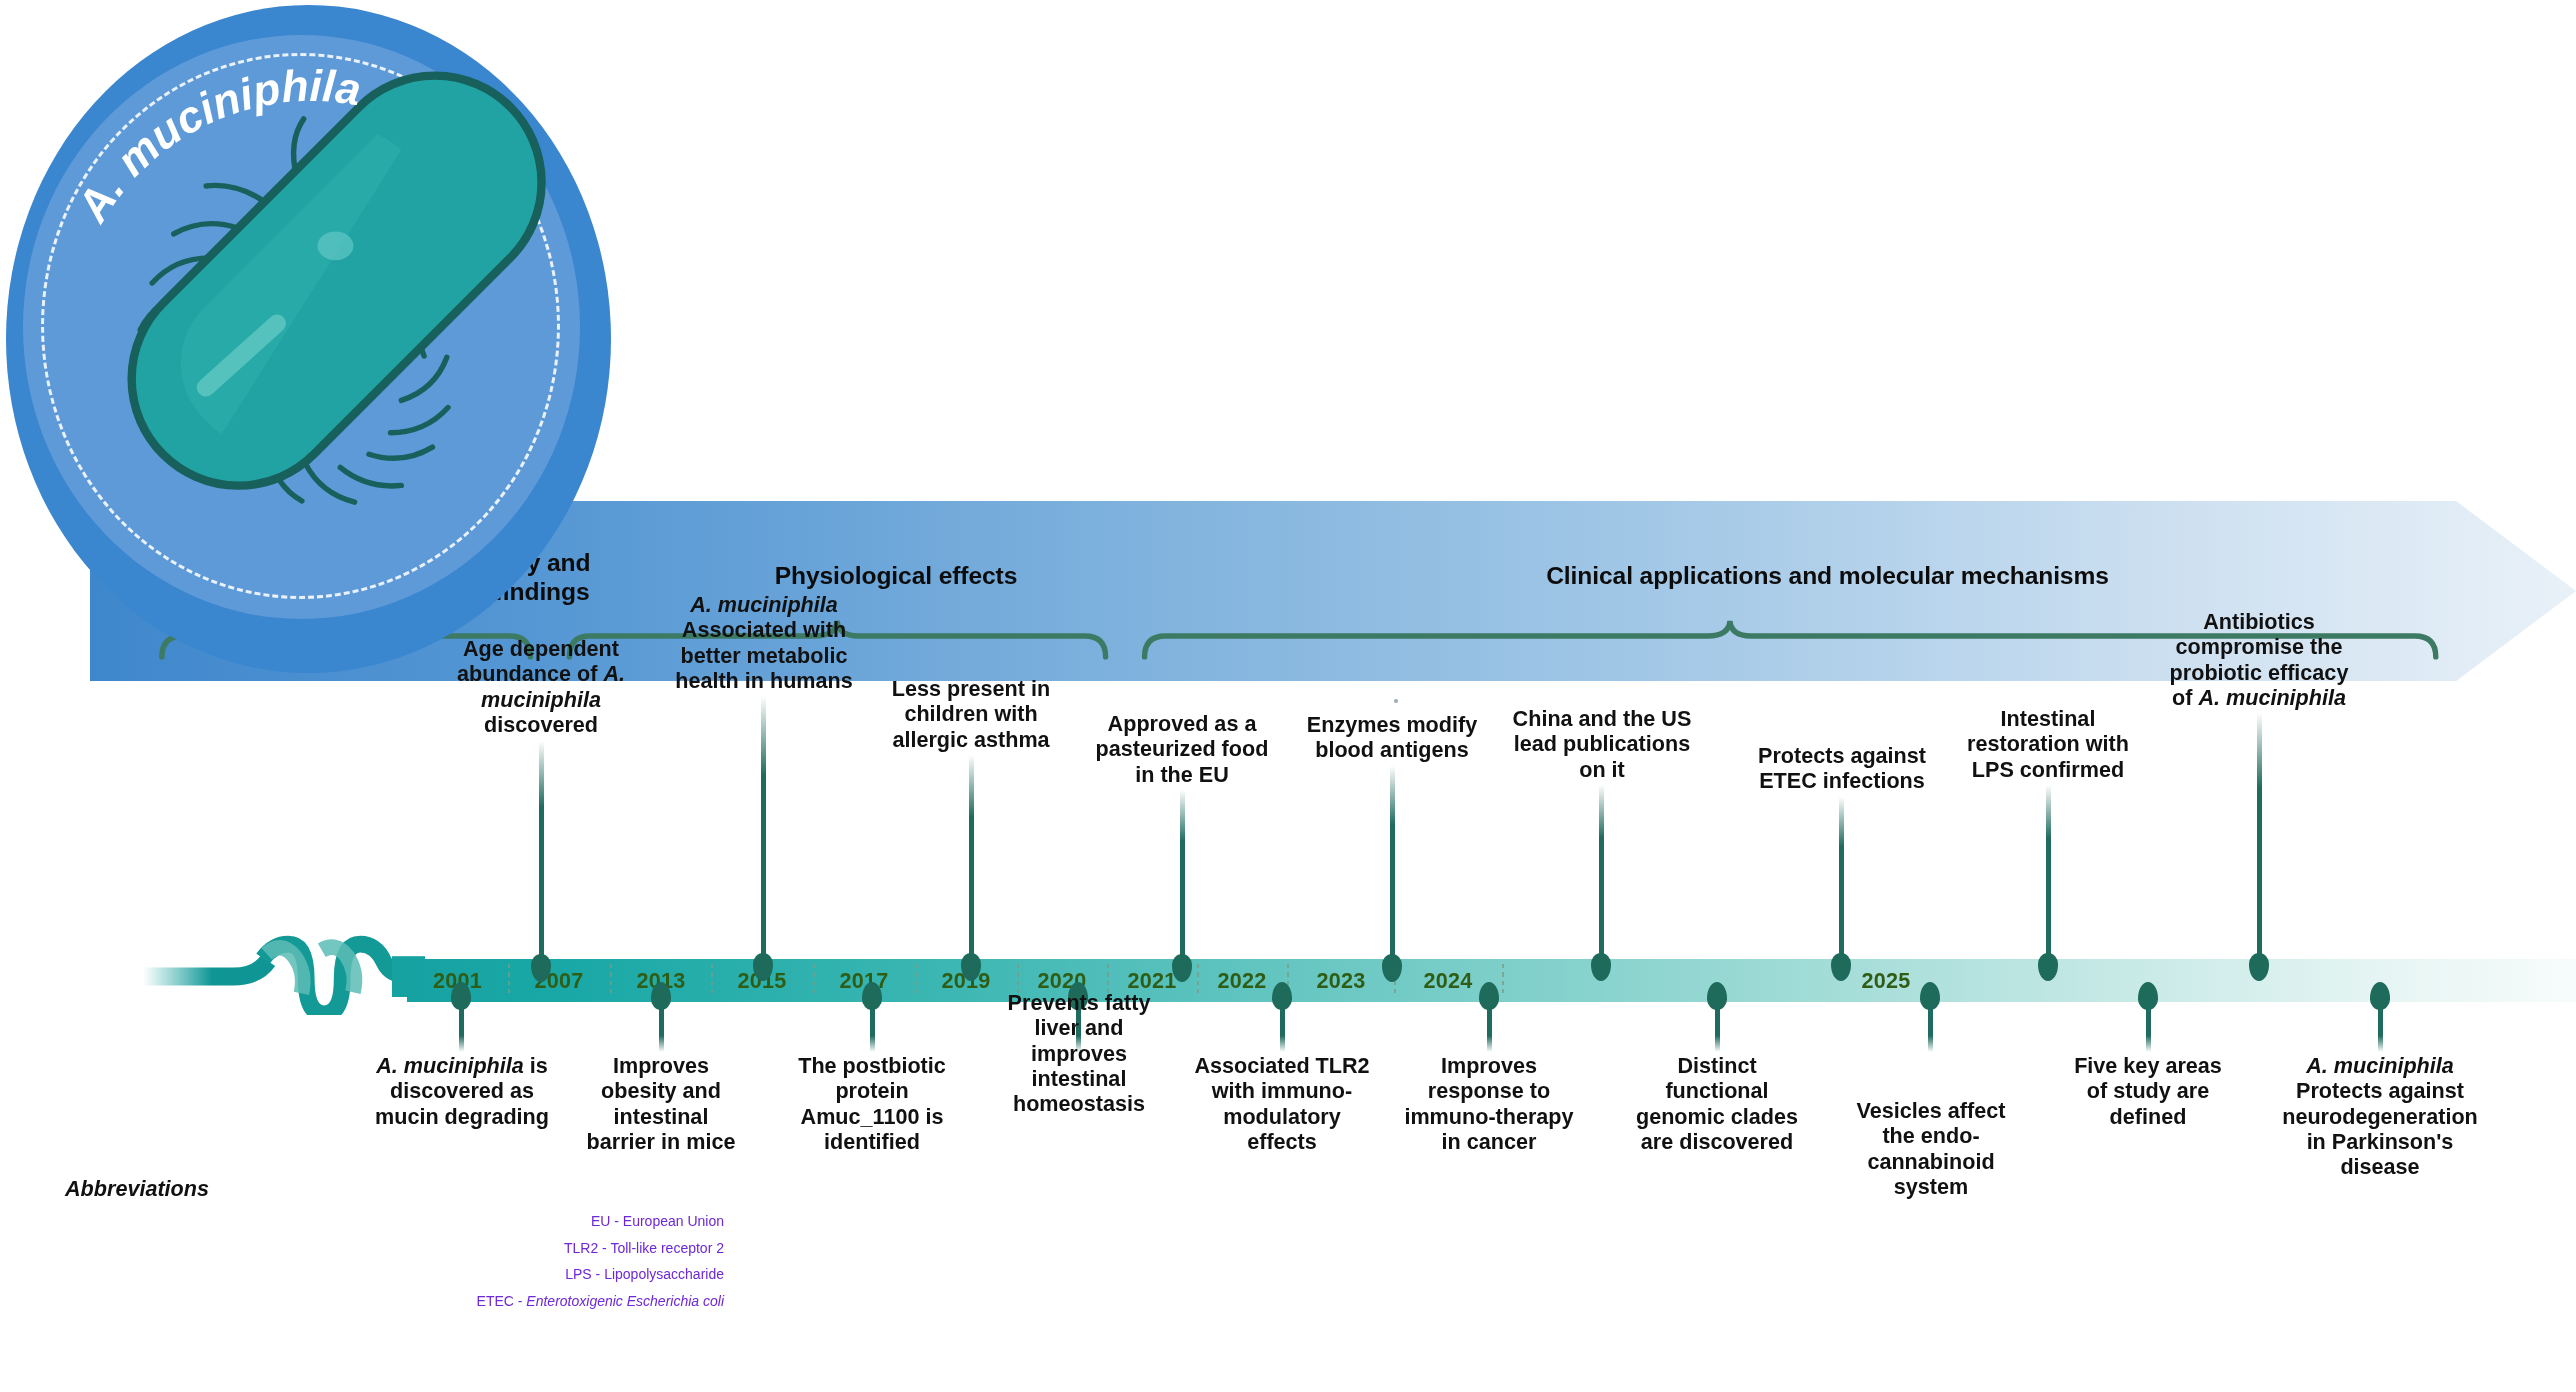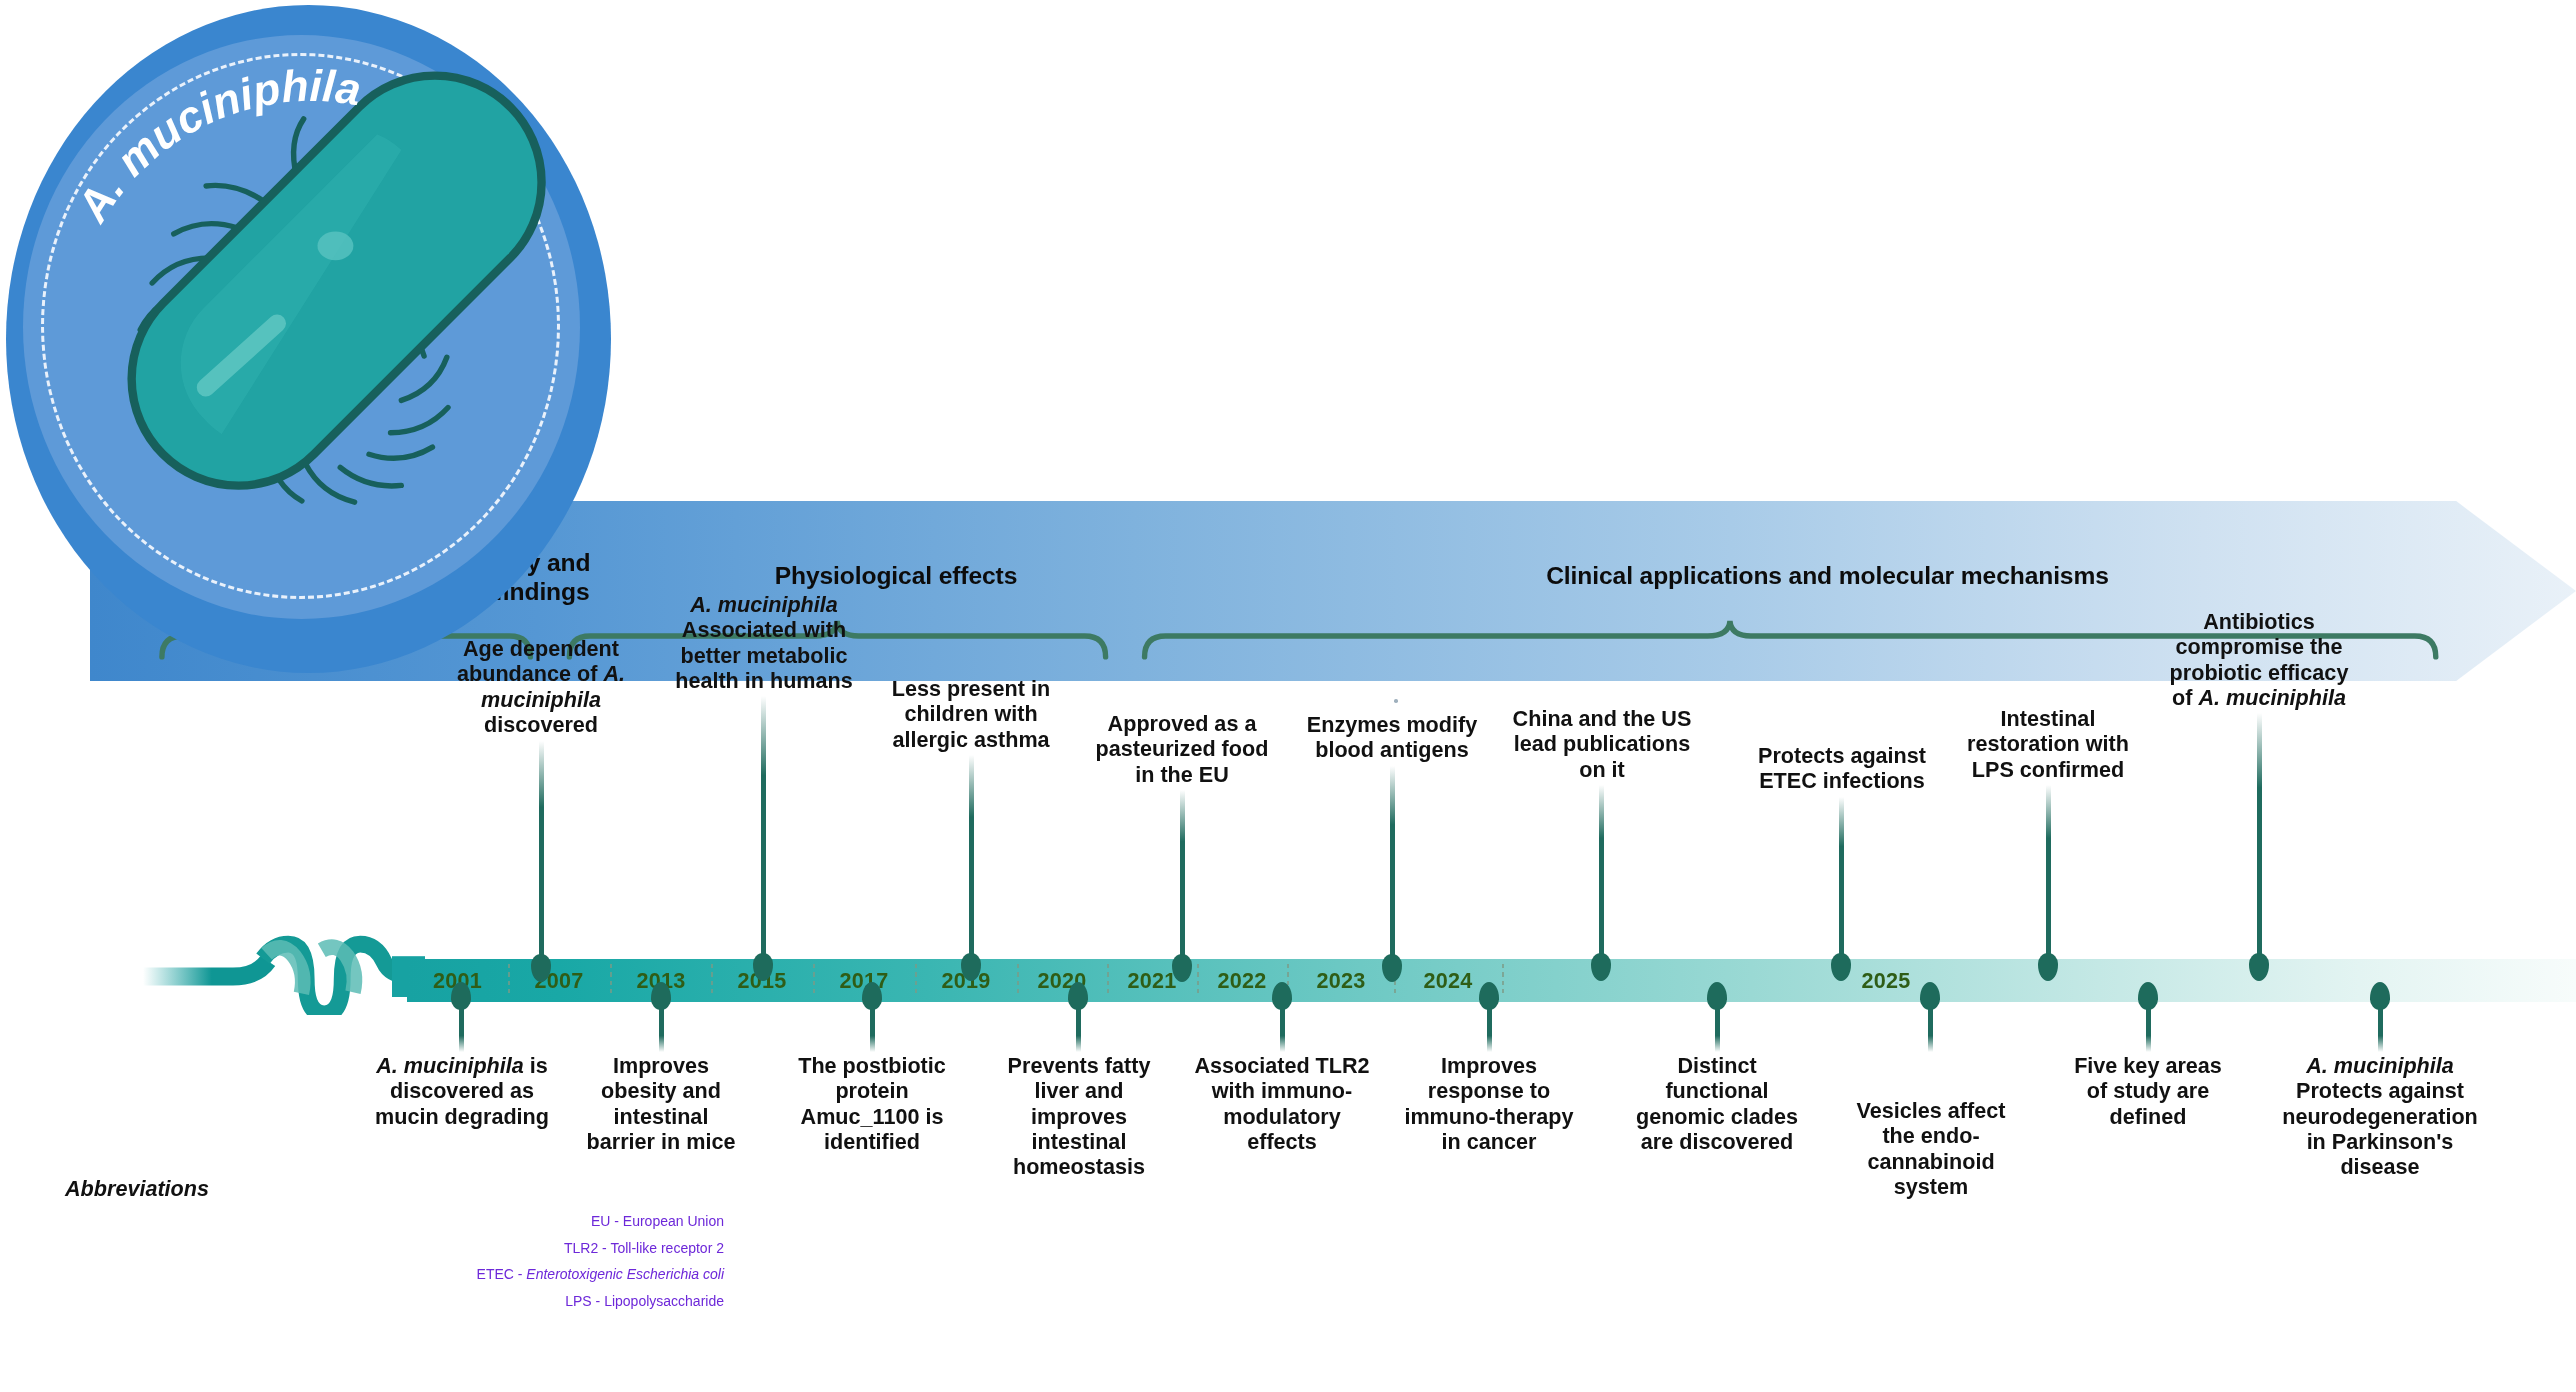--- a/index.html
+++ b/index.html
@@ -298,33 +298,33 @@
       <div class="ev-label" style="left: 872px; width: 198px; top: 676px;">Less present in children with allergic asthma</div>
       <div class="ev-label" style="left: 1092px; width: 180px; top: 711px;">Approved as a pasteurized food in the EU</div>
       <div class="ev-label" style="left: 1302px; width: 180px; top: 712px;">Enzymes modify blood antigens</div>
       <div class="ev-label" style="left: 1503px; width: 198px; top: 706px;">China and the US lead publications on it</div>
       <div class="ev-label" style="left: 1743px; width: 198px; top: 743px;">Protects against ETEC infections</div>
       <div class="ev-label" style="left: 1958px; width: 180px; top: 706px;">Intestinal restoration with LPS confirmed</div>
       <div class="ev-label" style="left: 2169px; width: 180px; top: 609px;">Antibiotics compromise the probiotic efficacy of <i>A. muciniphila</i></div>
       <div class="ev-label" style="left: 360px; width: 204px; top: 1053px;"><i>A. muciniphila</i> is discovered as mucin degrading</div>
       <div class="ev-label" style="left: 577px; width: 168px; top: 1053px;">Improves obesity and intestinal barrier in mice</div>
       <div class="ev-label" style="left: 782px; width: 180px; top: 1053px;">The postbiotic protein Amuc_1100 is identified</div>
-      <div class="ev-label" style="left: 995px; width: 168px; top: 1053px;">Prevents fatty liver and improves intestinal homeostasis</div>
+      <div class="ev-label" style="left: 995px; width: 168px; top: 990px;">Prevents fatty liver and improves intestinal homeostasis</div>
       <div class="ev-label" style="left: 1192px; width: 180px; top: 1053px;">Associated TLR2 with immuno-modulatory effects</div>
       <div class="ev-label" style="left: 1399px; width: 180px; top: 1053px;">Improves response to immuno-therapy in cancer</div>
       <div class="ev-label" style="left: 1627px; width: 180px; top: 1053px;">Distinct functional genomic clades are discovered</div>
       <div class="ev-label" style="left: 1841px; width: 180px; top: 1098px;">Vesicles affect the endo-cannabinoid system</div>
       <div class="ev-label" style="left: 2061px; width: 174px; top: 1053px;">Five key areas of study are defined</div>
       <div class="ev-label" style="left: 2278px; width: 204px; top: 1053px;"><i>A. muciniphila</i> Protects against neurodegeneration in Parkinson's disease</div>
     </div>
 
   <div id="abbrev">
     <div id="abbrev-title">Abbreviations</div>
     <div id="abbrev-list">
         <div class="abbrev-row">EU - European Union</div>
         <div class="abbrev-row">TLR2 - Toll-like receptor 2</div>
+        <div class="abbrev-row">LPS - Lipopolysaccharide</div>
         <div class="abbrev-row">ETEC - <i>Enterotoxigenic Escherichia coli</i></div>
-        <div class="abbrev-row">LPS - Lipopolysaccharide</div>
       </div>
   </div>
 
 </div>
 
 
 </body></html>

